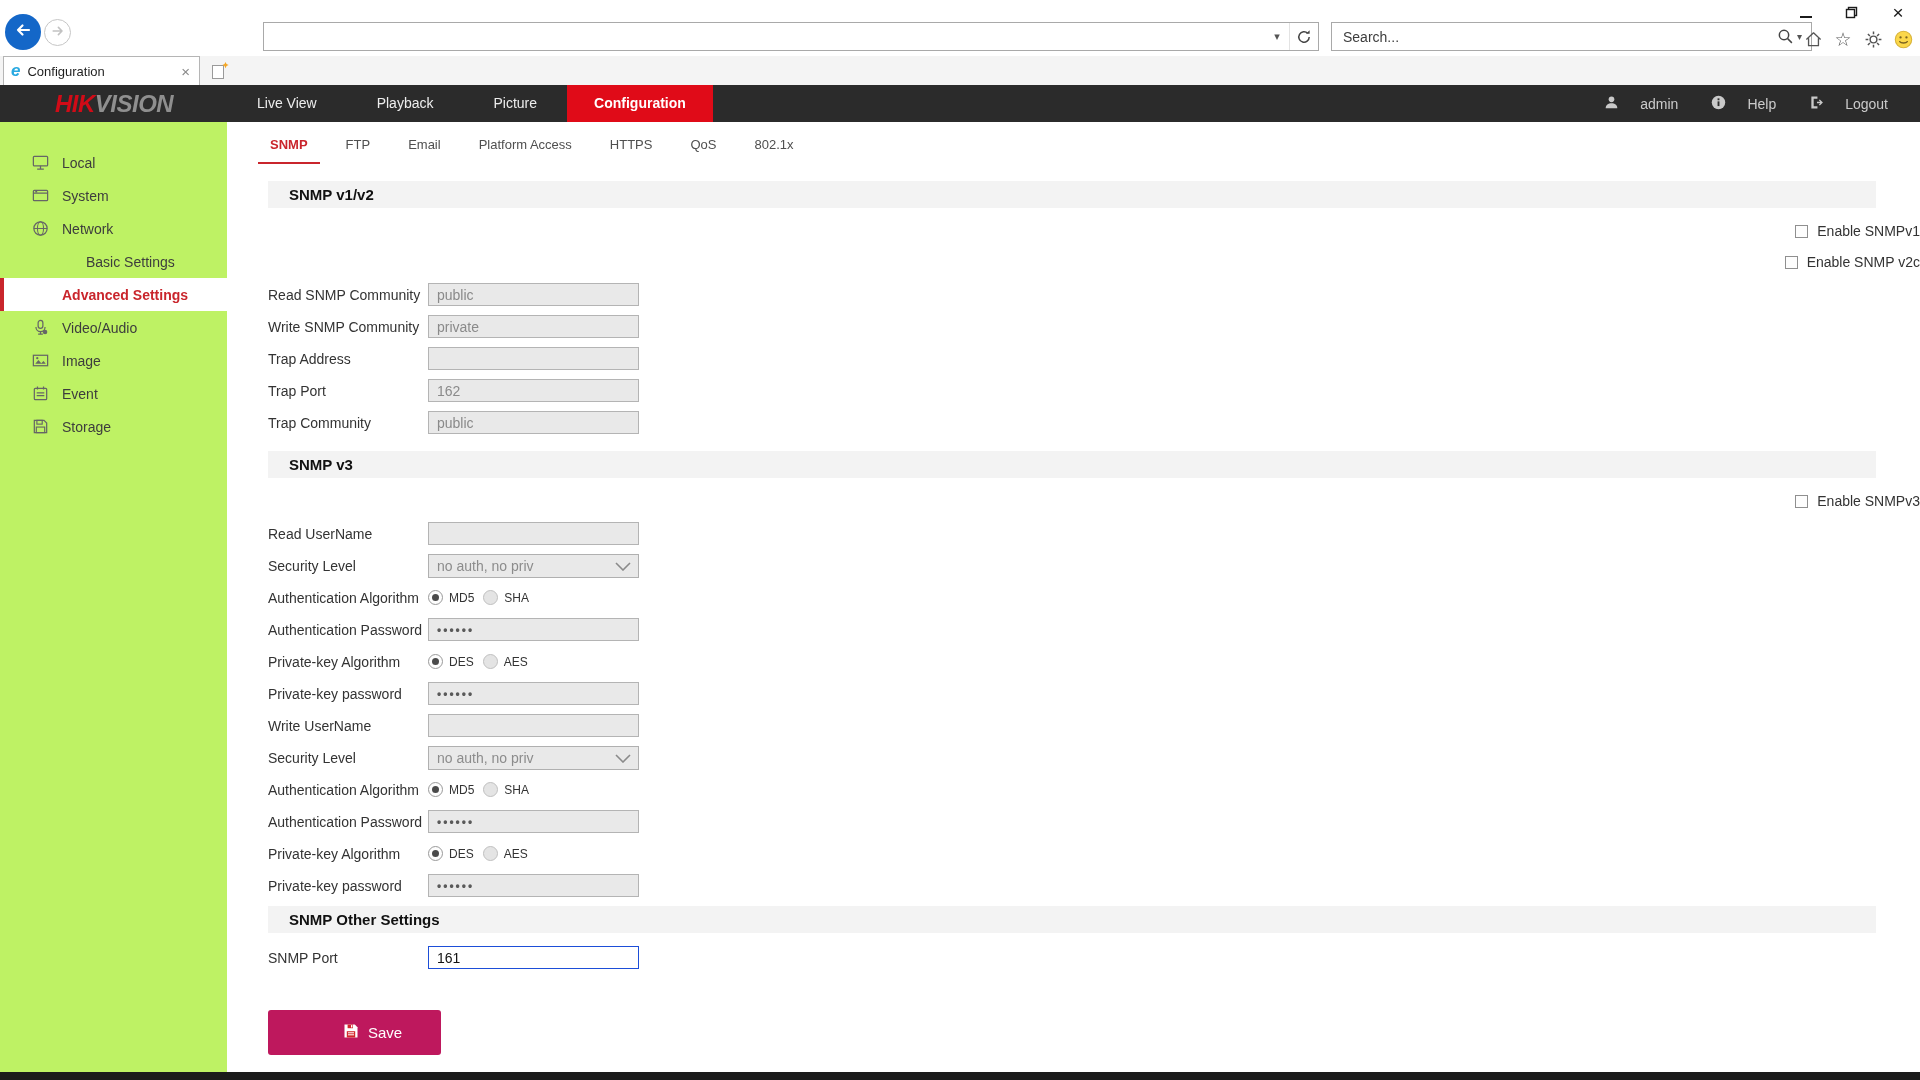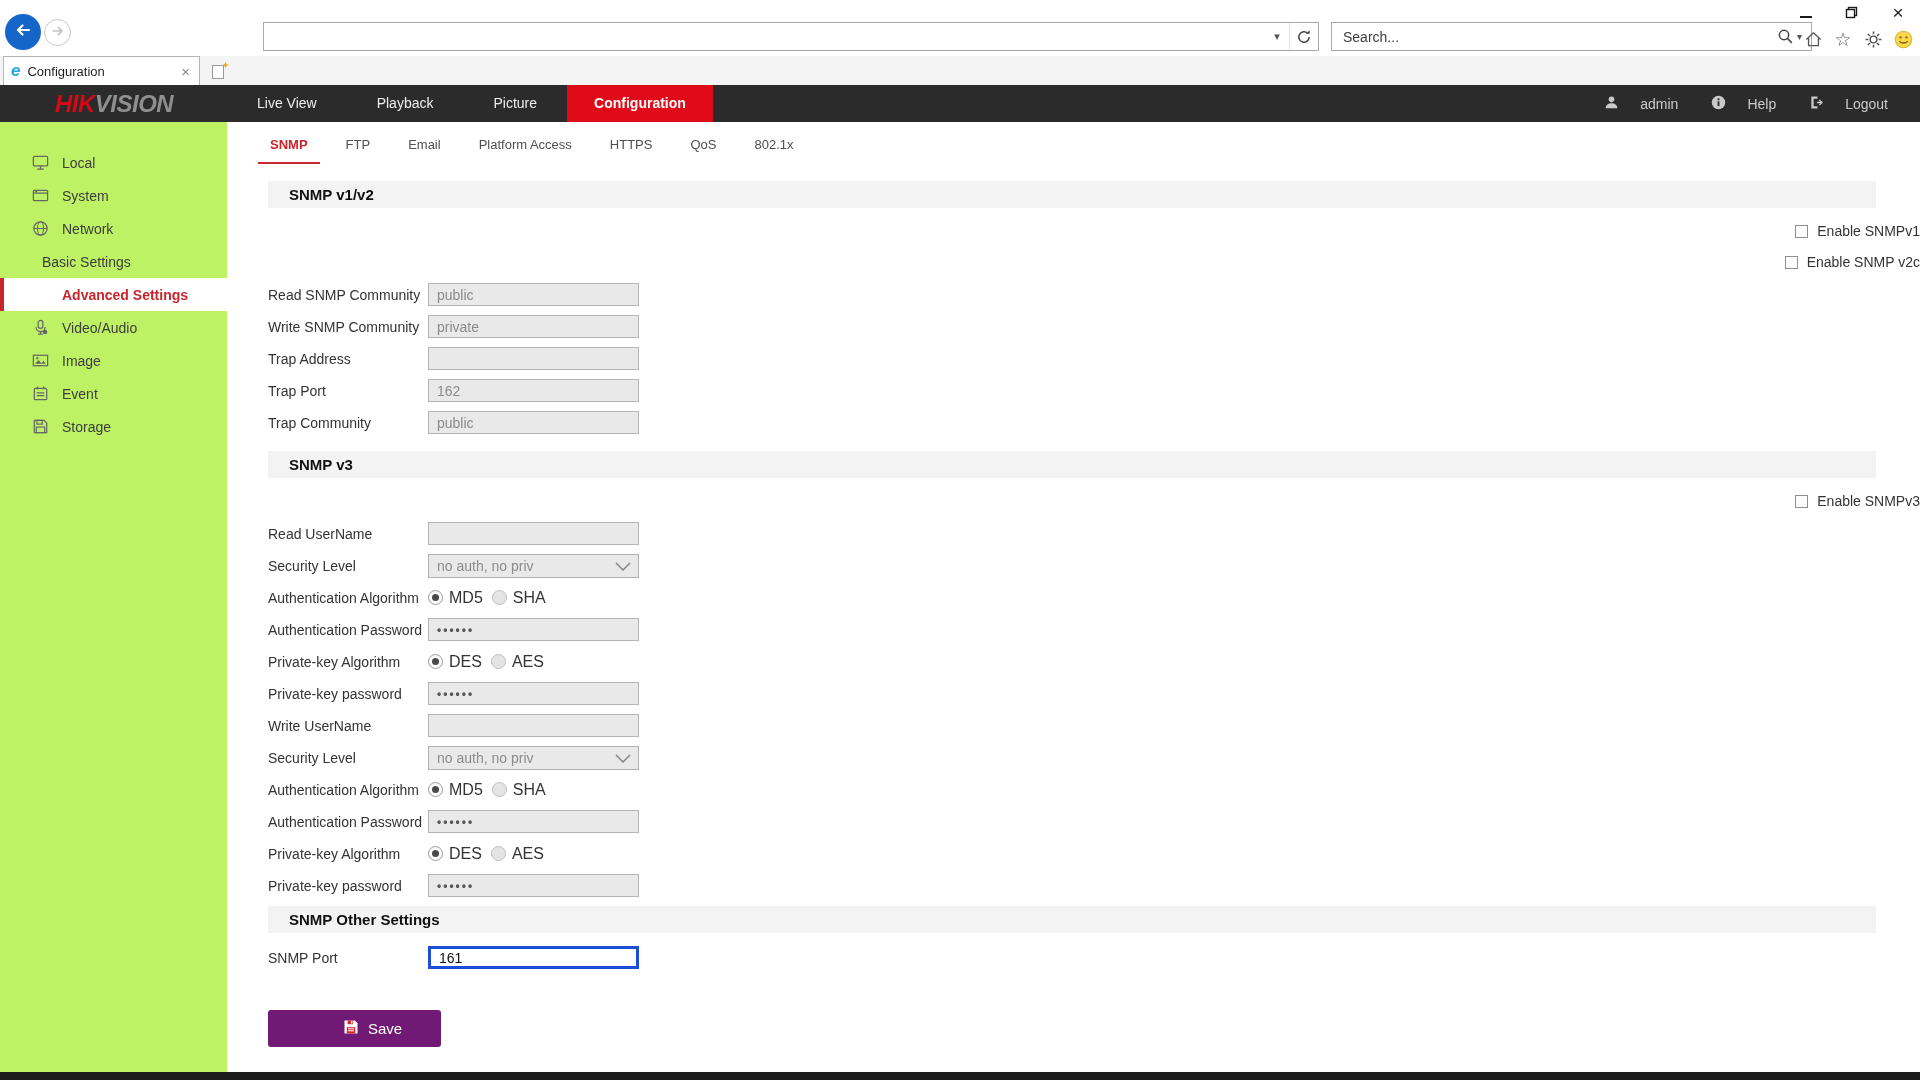--- a/index.html
+++ b/index.html
@@ -51,48 +51,48 @@
   .nav-item { padding:0 30px; line-height:37px; color:#ededed; font-size:14px; cursor:pointer; }
   .nav-item.active { background:#e00b18; color:#fff; font-weight:bold; padding:0 27px; }
   .nav-utils { position:absolute; right:32px; top:0; height:37px; display:flex; gap:33px; align-items:center; }
   .util { display:flex; align-items:center; gap:21px; color:#cbcbcb; font-size:14px; cursor:pointer; }
 
   
   .body-row { display:flex; height:950px; }
   .sidebar { width:227px; background:#bef264; padding-top:24px; flex-shrink:0; }
   .side-item { height:33px; display:flex; align-items:center; padding-left:30px; font-size:14px; color:#3d3d3d; cursor:pointer; }
   .side-item .sicon { width:20px; height:20px; margin-right:12px; display:flex; align-items:center; justify-content:center; }
-  .side-item.sub { padding-left:42px; }
+  .side-item.sub { padding-left:86px; }
   .side-item.sub.active { background:#fff; border-left:4px solid #c9252c; padding-left:58px; color:#c9252c; font-weight:bold; }
 
   .content { flex:1; background:#fff; }
   .tabstrip { padding:15px 0 0 31px; display:flex; }
   .ctab { font-size:13px; color:#4f4f4f; padding:0 12px 10px 12px; margin-right:14px; cursor:pointer; }
   .ctab.active { color:#c9252c; font-weight:bold; border-bottom:2px solid #c9252c; }
 
   .section-bar { margin:17px 44px 13px 41px; height:27px; line-height:27px; background:#f3f3f3;
                  font-size:15px; font-weight:bold; color:#111; padding-left:21px; }
   .cbrow { display:flex; align-items:center; height:20px; margin:0 0 11px 45px;justify-content:flex-end; }
   .cb { width:13px; height:13px; border:1px solid #8f8f8f; background:#fdfdfd; margin-right:9px; flex-shrink:0; }
   .cblabel { font-size:14px; color:#333; }
   .frow { display:flex; align-items:center; height:23px; margin:0 0 9px 41px; }
   .flabel { width:160px; font-size:14px; color:#333; flex-shrink:0; }
   .tinput { width:211px; height:23px; border:1px solid #b4b4b4; background:#e9e9e9; color:#8a8a8a;
             font-size:14px; padding:0 8px; font-family:"Liberation Sans",sans-serif; outline:none; }
   .tinput.pwd { color:#5a5a5a; font-size:12px; letter-spacing:2px; font-weight:bold; }
-  .tinput.editable { background:#fff; border:3px solid #1d4ed8; color:#111; }
+  .tinput.editable { background:#fff; border:1px solid #1d4ed8; color:#111; }
   .selectbox { width:211px; height:24px; border:1px solid #b0b0b0; background:#e9e9e9; color:#8c8c8c;
                font-size:14px; display:flex; align-items:center; justify-content:space-between; padding:0 7px 0 8px; cursor:default; }
-  .ropt { display:flex; align-items:center; margin-right:9px; font-size:16px; color:#333; }
+  .ropt { display:flex; align-items:center; margin-right:9px; font-size:12px; color:#333; }
   .radio { width:15px; height:15px; border-radius:50%; border:1px solid #9a9a9a; background:#fdfdfd;
            position:relative; margin-right:6px; flex-shrink:0; }
   .radio.filled { background:#e4e4e4; border-color:#c0c0c0; }
   .radio.checked::after { content:""; position:absolute; left:3px; top:3px; width:7px; height:7px;
                           border-radius:50%; background:#4a4a4a; }
-  .savebtn { margin:41px 0 0 41px; width:173px; height:37px; background:#701a75; border:none; border-radius:3px;
+  .savebtn { margin:41px 0 0 41px; width:173px; height:45px; background:#be185d; border:none; border-radius:3px;
              color:#fff; font-size:15px; display:flex; align-items:center; justify-content:center; gap:9px;
              font-family:"Liberation Sans",sans-serif; cursor:pointer;padding-left:36px; }
   .footer { margin-left:41px; width:1608px; margin-top:25px; text-align:center; color:#a3a3a3; font-size:13px; }
 
   .bottom-strip { position:absolute; left:0; bottom:0; width:1920px; height:8px; background:#1b1b1b; }
 </style>
 </head>
 <body>
 
 <div class="screen">

